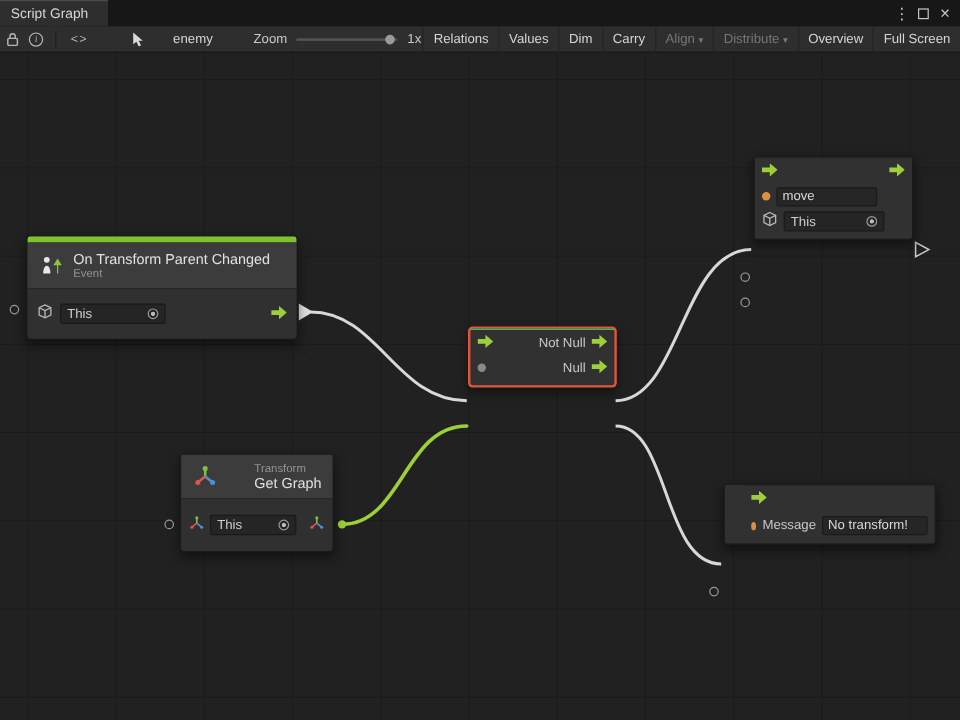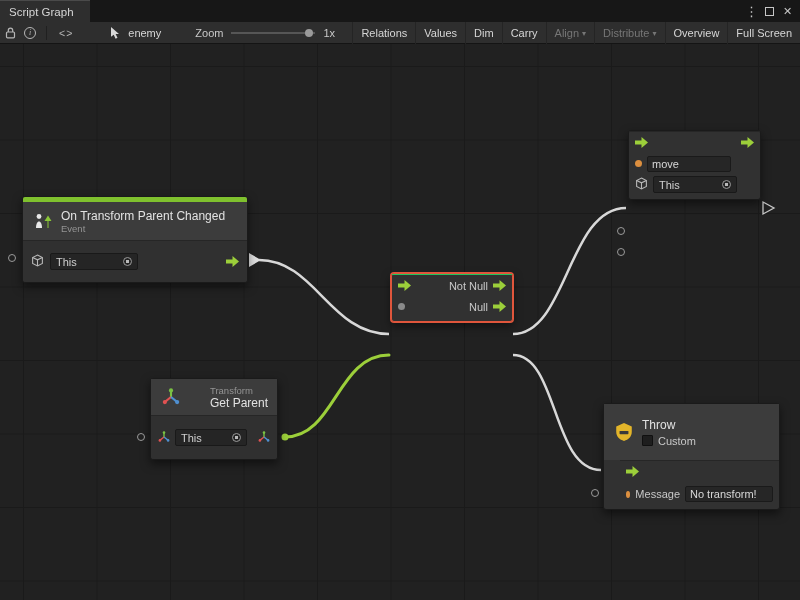--- a/index.html
+++ b/index.html
@@ -15,21 +15,21 @@
   .kebab { font-size:13px; }
   .maxbox { width:9px; height:9px; border:1px solid #c6c6c6; display:inline-block; }
 
   
   .toolbar { position:absolute; top:22px; left:0; right:0; height:22px; background:#2e2e2e; border-bottom:1px solid #141414; display:flex; align-items:center; font-size:11px; color:#cfcfcf; }
   .tb-icon { display:flex; align-items:center; justify-content:center; width:20px; height:22px; }
   .info-circ { width:12px; height:12px; border:1px solid #b6b6b6; border-radius:50%; font-size:8px; color:#b6b6b6; font-family:"Liberation Serif",serif; font-style:italic; display:flex; align-items:center; justify-content:center; margin:0 4px; }
   .tb-sep { width:1px; height:14px; background:#202020; margin:0 6px; }
   .tb-code { color:#b6b6b6; font-size:10.5px; letter-spacing:1px; padding:0 6px; }
   .tb-mid { display:flex; align-items:center; margin-left:26px; }
-  .tb-graphname { color:#d6d6d6; margin-left:3px; }
+  .tb-graphname { color:#d6d6d6; margin-left:19px; }
   .tb-zoomlabel { margin-left:34px; color:#c9c9c9; }
   .tb-slider { position:relative; width:84px; height:12px; margin:0 8px; }
   .tb-slider .track { position:absolute; left:0; right:0; top:5px; height:2px; background:#565656; }
   .tb-slider .handle { position:absolute; right:2px; top:2px; width:8px; height:8px; border-radius:50%; background:#9a9a9a; }
   .tb-zoomval { color:#c9c9c9; }
   .tb-right { margin-left:auto; display:flex; align-items:stretch; height:22px; }
   .tb-btn { display:flex; align-items:center; padding:0 8px; border-left:1px solid #242424; color:#d6d6d6; white-space:nowrap; gap:3px; }
   .tb-btn.disabled { color:#767676; }
   .caret { font-size:8px; margin-top:1px; }
 
@@ -243,21 +243,21 @@
               <line x1="6" y1="6" x2="6" y2="1.5" stroke="#7ac143" stroke-width="1.4"></line>
               <line x1="6" y1="6" x2="1.8" y2="9.4" stroke="#e05252" stroke-width="1.4"></line>
               <line x1="6" y1="6" x2="10.2" y2="9.4" stroke="#4f8fd0" stroke-width="1.4"></line>
               <circle cx="6" cy="1.6" r="1.4" fill="#7ac143"></circle>
               <circle cx="1.9" cy="9.4" r="1.4" fill="#e05252"></circle>
               <circle cx="10.1" cy="9.4" r="1.4" fill="#4f8fd0"></circle>
             </svg>
         </span>
         <div class="n-titles">
           <div class="n-cat">Transform</div>
-          <div class="n-title">Get Parent</div>
+          <div class="n-title">Get Graph</div>
         </div>
       </div>
       <div class="n-body">
         <span>
           <svg width="12" height="12" viewBox="0 0 12 12">
               <line x1="6" y1="6" x2="6" y2="1.5" stroke="#7ac143" stroke-width="1.4"></line>
               <line x1="6" y1="6" x2="1.8" y2="9.4" stroke="#e05252" stroke-width="1.4"></line>
               <line x1="6" y1="6" x2="10.2" y2="9.4" stroke="#4f8fd0" stroke-width="1.4"></line>
               <circle cx="6" cy="1.6" r="1.3" fill="#7ac143"></circle>
               <circle cx="1.9" cy="9.4" r="1.3" fill="#e05252"></circle>
@@ -313,35 +313,20 @@
             <span>This</span>
             <span class="dd-circle"></span>
           </span>
         </div>
       </div>
       <span class="ring" style="left:-12px;top:96px"></span>
       <span class="ring" style="left:-12px;top:117px"></span>
     </div>
 
     <div class="node node-throw">
-      <div class="n-header">
-        <span class="icon-badge">
-          <svg width="20" height="20" viewBox="0 0 18 18">
-              <path d="M9 1l7 3v5c0 4-3 7-7 8-4-1-7-4-7-8V4z" fill="#e3b52a"></path>
-              <rect x="5" y="8" width="8" height="3" rx="0.6" fill="#3a3a3a"></rect>
-            </svg>
-        </span>
-        <div class="n-titles">
-          <div class="n-title">Throw</div>
-          <div style="display:flex;align-items:center;gap:5px;margin-top:3px;">
-            <span class="checkbox"></span>
-            <span class="port-label">Custom</span>
-          </div>
-        </div>
-      </div>
       <div class="n-rows">
         <div class="n-row">
           <span>
             <svg width="13" height="11" viewBox="0 0 13 11">
                 <path d="M0 3.5h6.5V0L13 5.5 6.5 11V7.5H0z" fill="#9ccf3a"></path>
               </svg>
           </span>
         </div>
         <div class="n-row">
           <span class="dot orange"></span>

